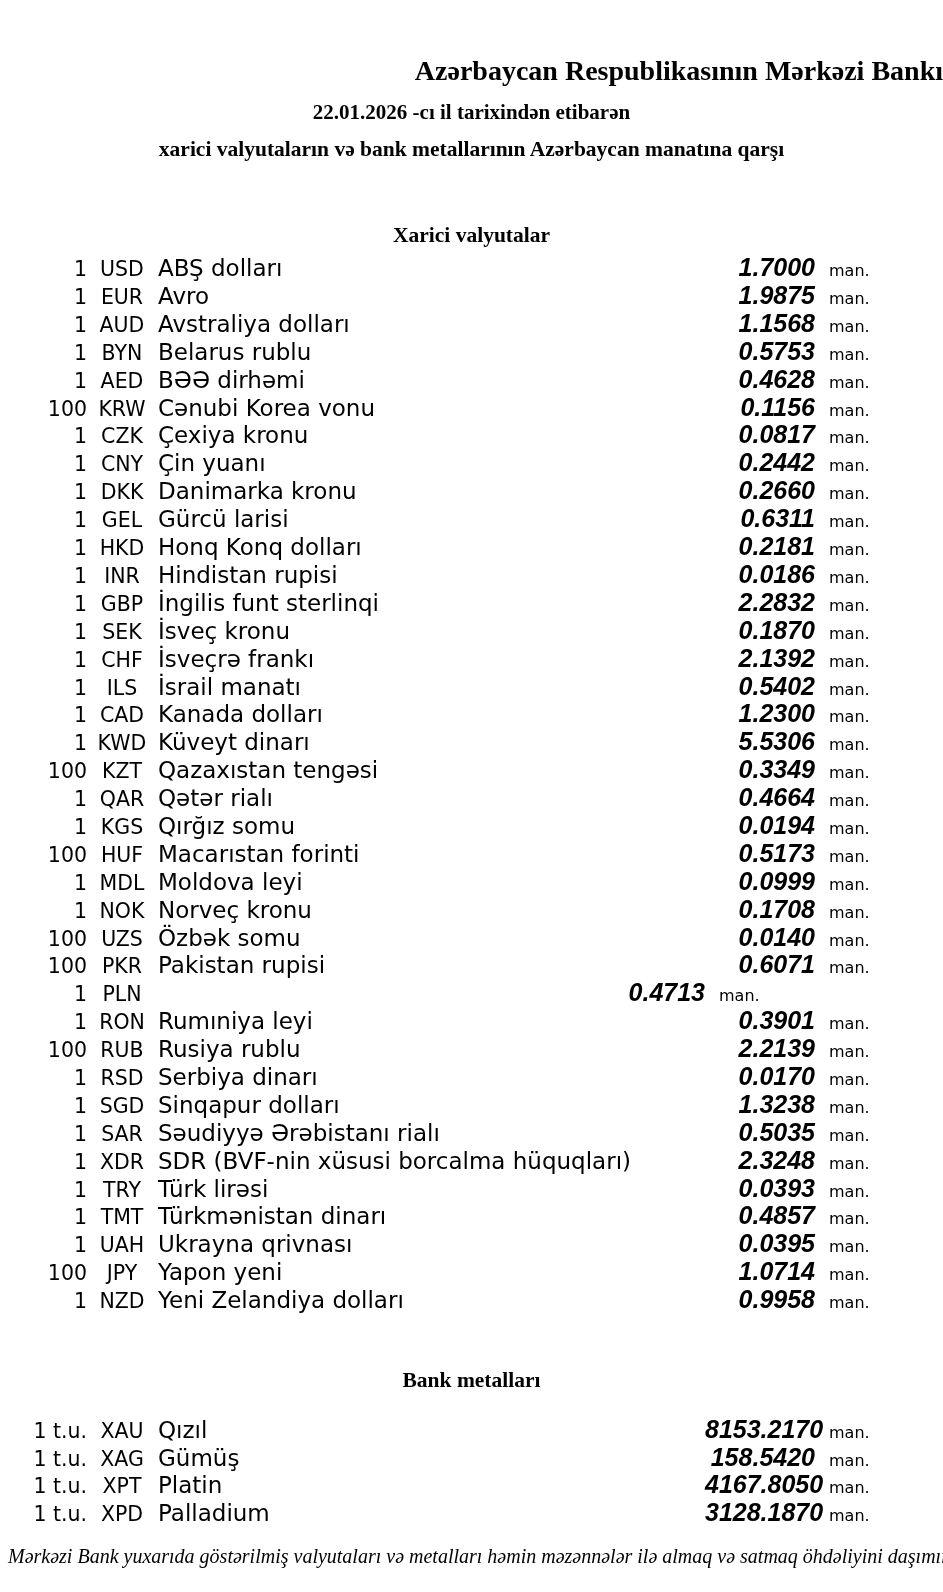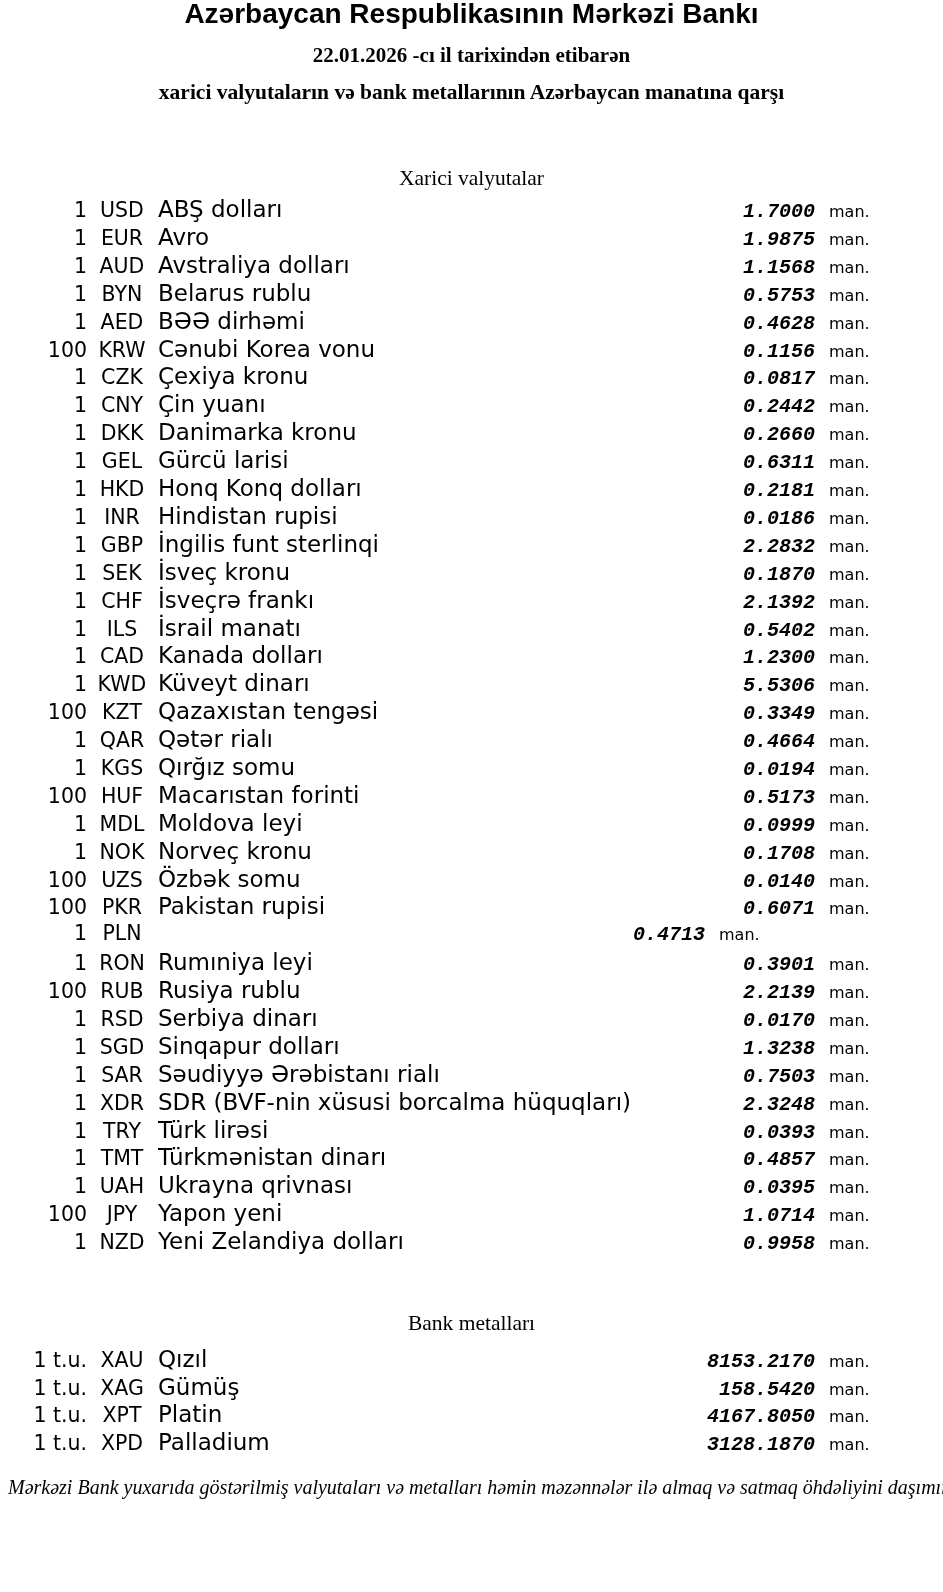--- a/index.html
+++ b/index.html
@@ -3,62 +3,63 @@
 <meta charset="utf-8">
 <style>
   html,body { margin:0; padding:0; }
   body {
     width:943px; height:1592px;
     background:#ffffff; color:#000000;
     font-family:"DejaVu Sans", sans-serif;
     overflow:hidden;
   }
   .title {
-    text-align:center;
-    font-family:Liberation Sans, sans-serif;
+    padding-top:57px;
+    text-align:right;
+    font-family:Liberation Serif, serif;
     font-weight:bold;
     font-size:28px; line-height:1;
   }
   .dateline {
     margin-top:17px;
     text-align:center;
     font-family:"Liberation Serif", serif;
     font-weight:bold;
     font-size:21px; line-height:1;
   }
   .subtitle {
     margin-top:16px;
     text-align:center;
     font-family:"Liberation Serif", serif;
     font-weight:bold;
     font-size:21.5px; line-height:1;
   }
   .section-title {
     text-align:center;
     font-family:"Liberation Serif", serif;
-    font-weight:normal;
+    font-weight:bold;
     font-size:21.5px; line-height:1.1;
   }
   #currencies-title { margin-top:63px; margin-bottom:6px; }
-  #metals-title     { margin-top:56px; margin-bottom:10px; }
+  #metals-title     { margin-top:56px; margin-bottom:22px; }
   .rate-row {
     display:grid;
     grid-template-columns:90px 64px 1fr 110px 62px;
     align-items:baseline;
     height:27.9px;
     padding-right:66px;
   }
   .qty  { text-align:right; font-size:20.5px; padding-right:3px; white-space:nowrap; }
   .code { text-align:center; font-size:20.5px; }
   .name { text-align:left; padding-left:4px; font-size:23px; white-space:nowrap; }
   .rate {
     text-align:right;
-    font-family:Liberation Mono, monospace;
+    font-family:Liberation Sans, sans-serif;
     font-style:italic; font-weight:bold;
-    font-size:20px; white-space:nowrap;
+    font-size:25px; white-space:nowrap;
   }
   .man  { text-align:left; padding-left:14px; font-size:16px; }
   .footer {
     margin-top:18px;
     text-align:center;
     font-family:"Liberation Serif", serif;
     font-style:italic;
     font-size:20px; line-height:1.2;
     padding:0 8px;
     white-space:nowrap;
@@ -321,21 +322,21 @@
         <span class="code">SGD</span>
         <span class="name">Sinqapur dolları</span>
         <span class="rate">1.3238</span>
         <span class="man">man.</span>
       </div>
 
       <div class="rate-row">
         <span class="qty">1</span>
         <span class="code">SAR</span>
         <span class="name">Səudiyyə Ərəbistanı rialı</span>
-        <span class="rate">0.7503</span>
+        <span class="rate">0.5035</span>
         <span class="man">man.</span>
       </div>
 
       <div class="rate-row">
         <span class="qty">1</span>
         <span class="code">XDR</span>
         <span class="name">SDR (BVF-nin xüsusi borcalma hüquqları)</span>
         <span class="rate">2.3248</span>
         <span class="man">man.</span>
       </div>

